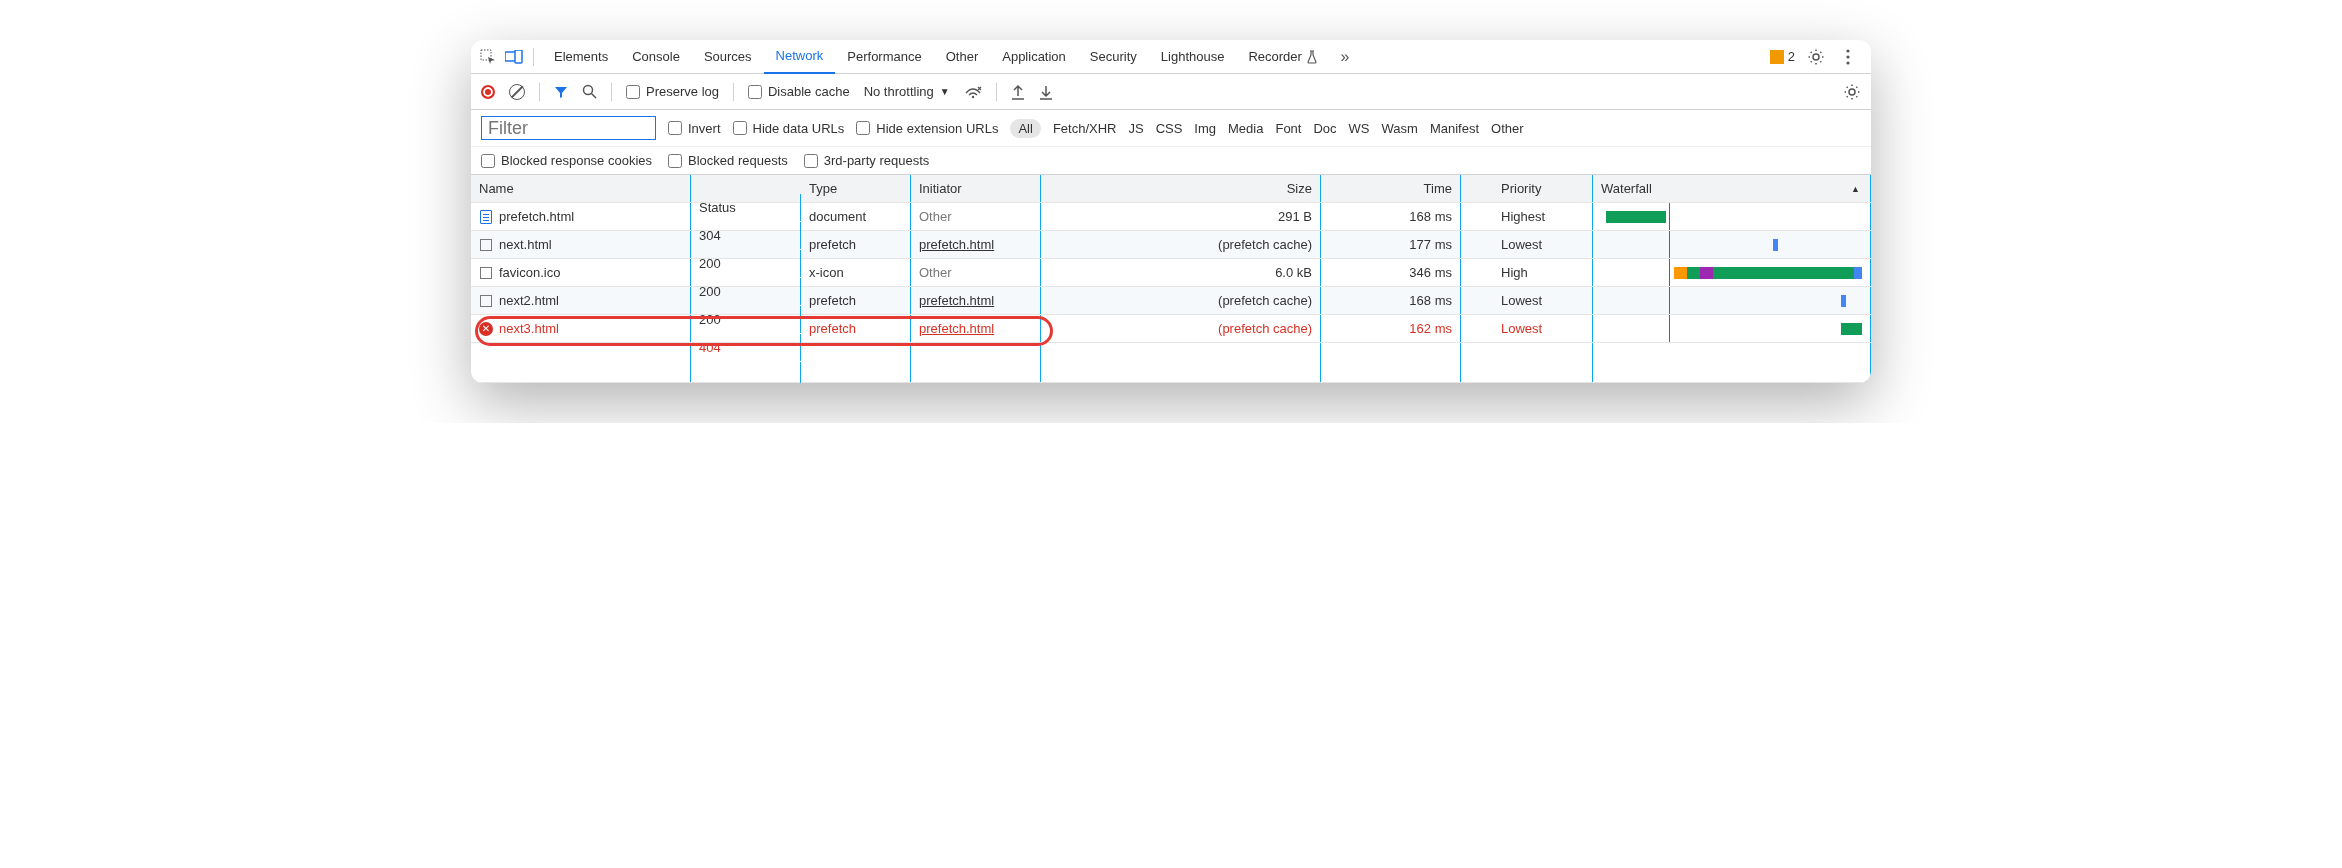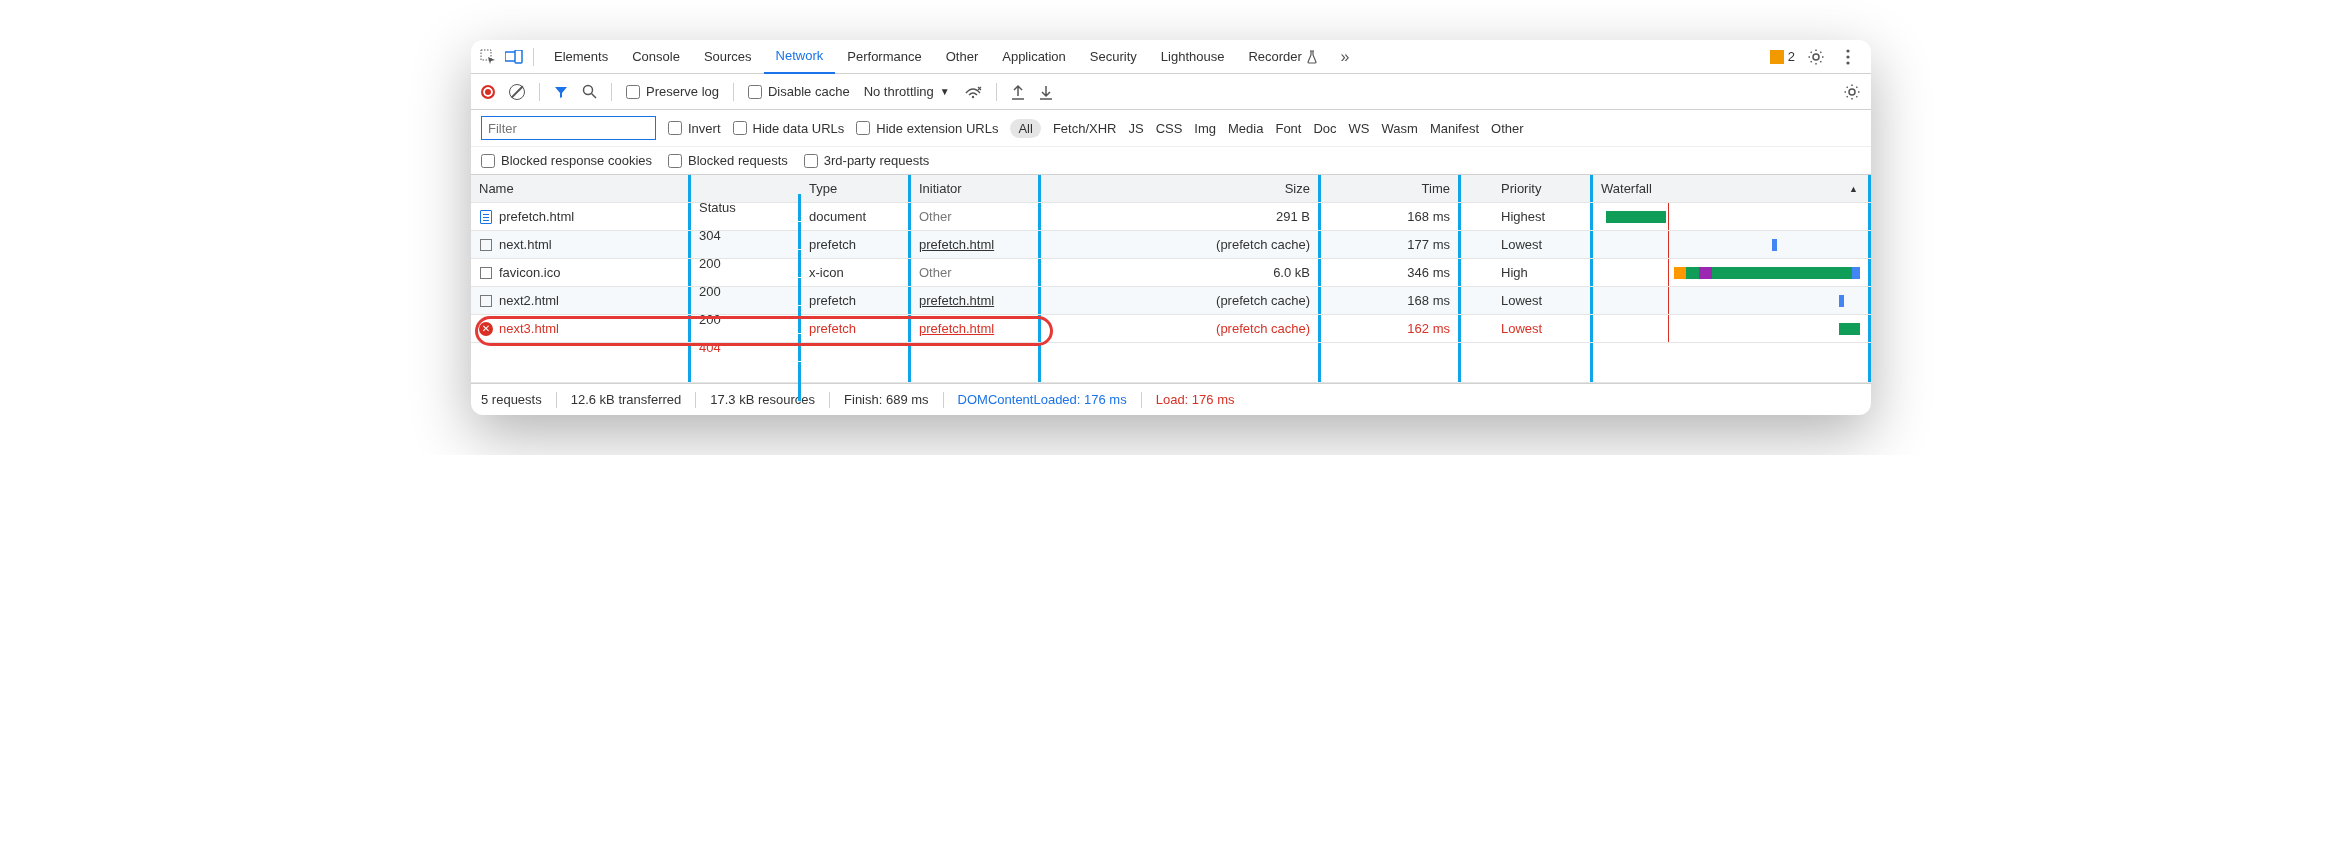--- a/index.html
+++ b/index.html
@@ -34,30 +34,30 @@
 .funnel { color: #1a73e8; }
 .toolbar .sep { width: 1px; height: 18px; background: #d0d0d0; }
 .chk { display: flex; align-items: center; gap: 6px; color: #333; cursor: pointer; }
 .chk input { width: 14px; height: 14px; }
 .throttle { display: flex; align-items: center; gap: 6px; justify-content: center; }
 .caret { font-size: 10px; color: #333; }
 .toolbar .right { margin-left: auto; }
 
 
 .filterbar { display: flex; align-items: center; flex-wrap: wrap; padding: 6px 10px; gap: 12px; border-bottom: 1px solid #eee; }
-.filter-input { width: 175px; height: 24px; border: 1px solid #1a73e8; outline: none; padding: 0 6px; font-size: 13px; color: #888; }
+.filter-input { width: 175px; height: 24px; border: 1px solid #1a73e8; outline: none; padding: 0 6px; font-size: 18px; color: #888; }
 .pill { padding: 2px 8px; border-radius: 10px; background: #e5e5e5; cursor: pointer; }
 .ftype { cursor: pointer; }
 .filterbar2 { display: flex; align-items: center; padding: 6px 10px; gap: 16px; border-bottom: 1px solid #d0d0d0; }
 
 
 .table { width: 100%; }
 .thead, .trow { display: flex; align-items: center; height: 28px; border-bottom: 1px solid #e5e5e5; }
 .thead { background: #f1f3f4; font-weight: 400; color: #333; position: relative; }
-.thead > div, .trow > div { padding: 0 8px; border-right: 3px solid #0ea5e9; height: 100%; display: flex; align-items: center; overflow: hidden; white-space: nowrap; }
+.thead > div, .trow > div { padding: 0 8px; border-right: 1px solid #0ea5e9; height: 100%; display: flex; align-items: center; overflow: hidden; white-space: nowrap; }
 .col-name { width: 220px; }
 .col-status { width: 110px; margin-top: 37px; }
 .col-type { width: 110px; }
 .col-initiator { width: 130px; }
 .col-size { width: 280px; justify-content: flex-end; }
 .col-time { width: 140px; justify-content: flex-end; }
 .col-priority { width: 100px; margin-left: 32px; }
 .col-waterfall { flex: 1; position: relative; border-right: none; }
 .thead .col-waterfall::after { content: "▲"; position: absolute; right: 10px; font-size: 9px; }
 .trow:nth-child(even) { background: #f5f9fc; }
@@ -436,27 +436,14 @@
         <div class="col-initiator"></div>
         <div class="col-size"></div>
         <div class="col-time"></div>
         <div class="col-priority"></div>
         <div class="col-waterfall"></div>
     </div>
 
     <div class="annot" style="left:4px; top:141px; width:578px; height:30px;"></div>
   </div>
 
-  <div class="statusbar">
-    <span>5 requests</span>
-    <div class="sep"></div>
-    <span>12.6 kB transferred</span>
-    <div class="sep"></div>
-    <span>17.3 kB resources</span>
-    <div class="sep"></div>
-    <span>Finish: 689 ms</span>
-    <div class="sep"></div>
-    <span class="dcl">DOMContentLoaded: 176 ms</span>
-    <div class="sep"></div>
-    <span class="load">Load: 176 ms</span>
-  </div>
 
 </div>
 
 </body></html>

